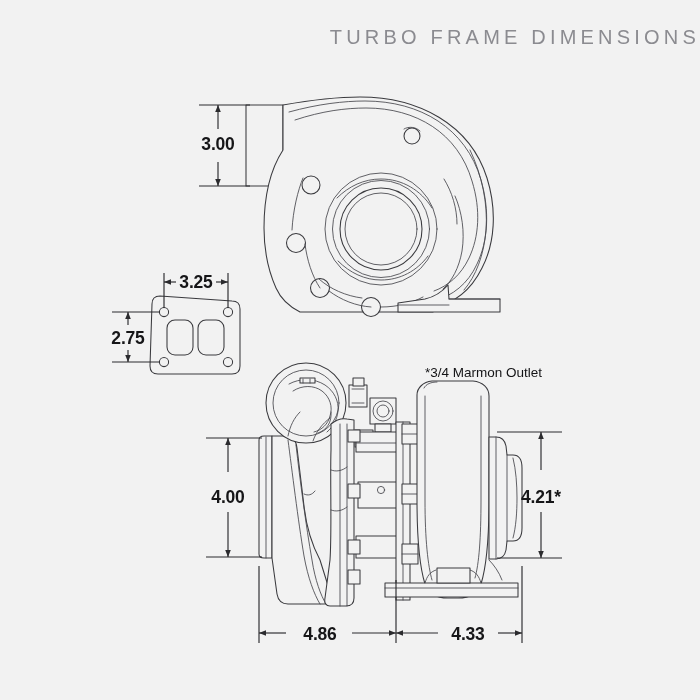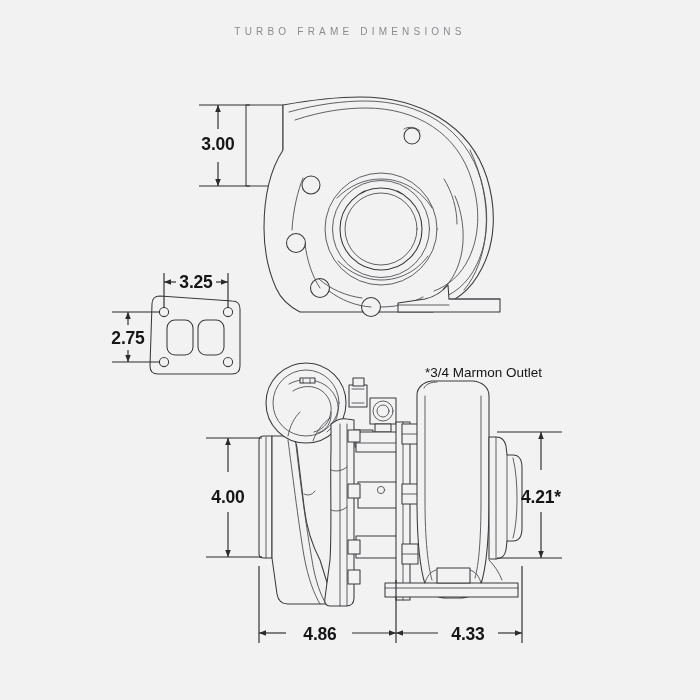--- a/index.html
+++ b/index.html
@@ -19,22 +19,22 @@
     left: 0; top: 0;
     width: 700px;
     height: 700px;
     background: #f2f2f2;
   }
   .title {
     position: absolute;
     left: 0;
     top: 26px;
     width: 700px;
-    text-align: center;
-    font-size: 10px;
+    text-align: right;
+    font-size: 20px;
     letter-spacing: 4.2px;
     color: #8b8b90;
     font-family: "Liberation Sans", sans-serif;
     font-weight: 400;
     user-select: none;
   }
   svg#drawing {
     position: absolute;
     left: 0; top: 0;
     width: 700px;

